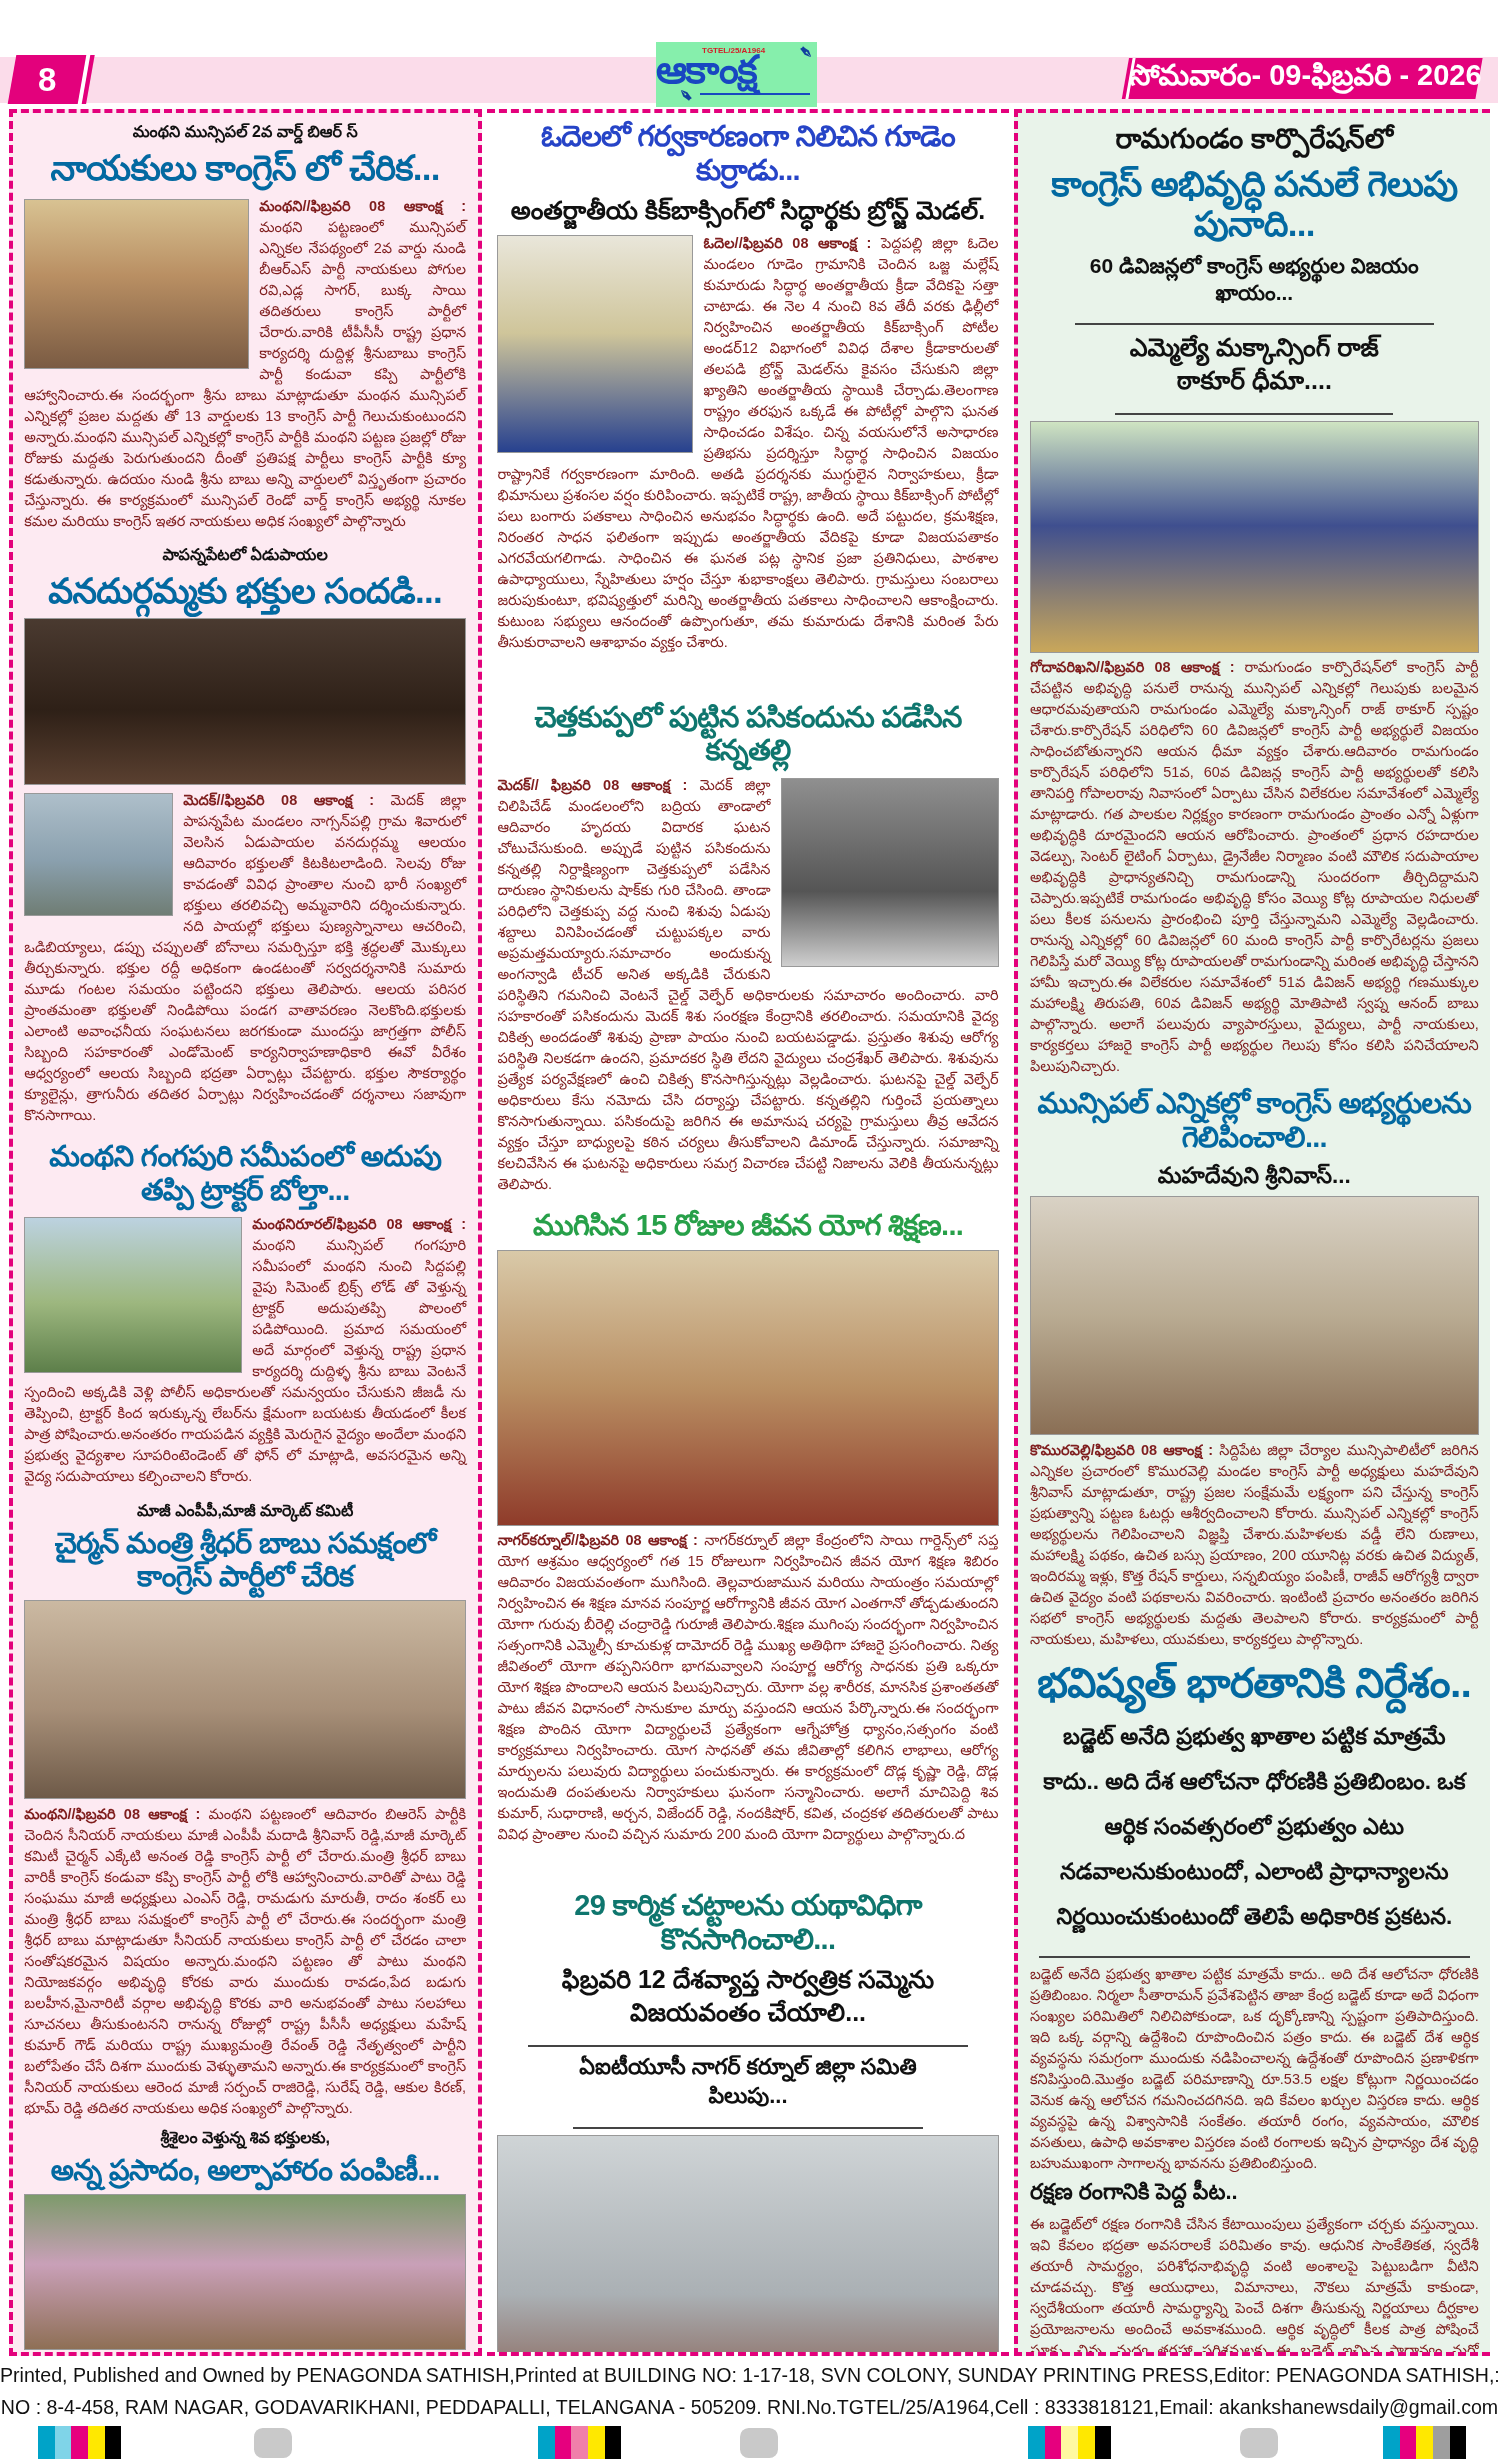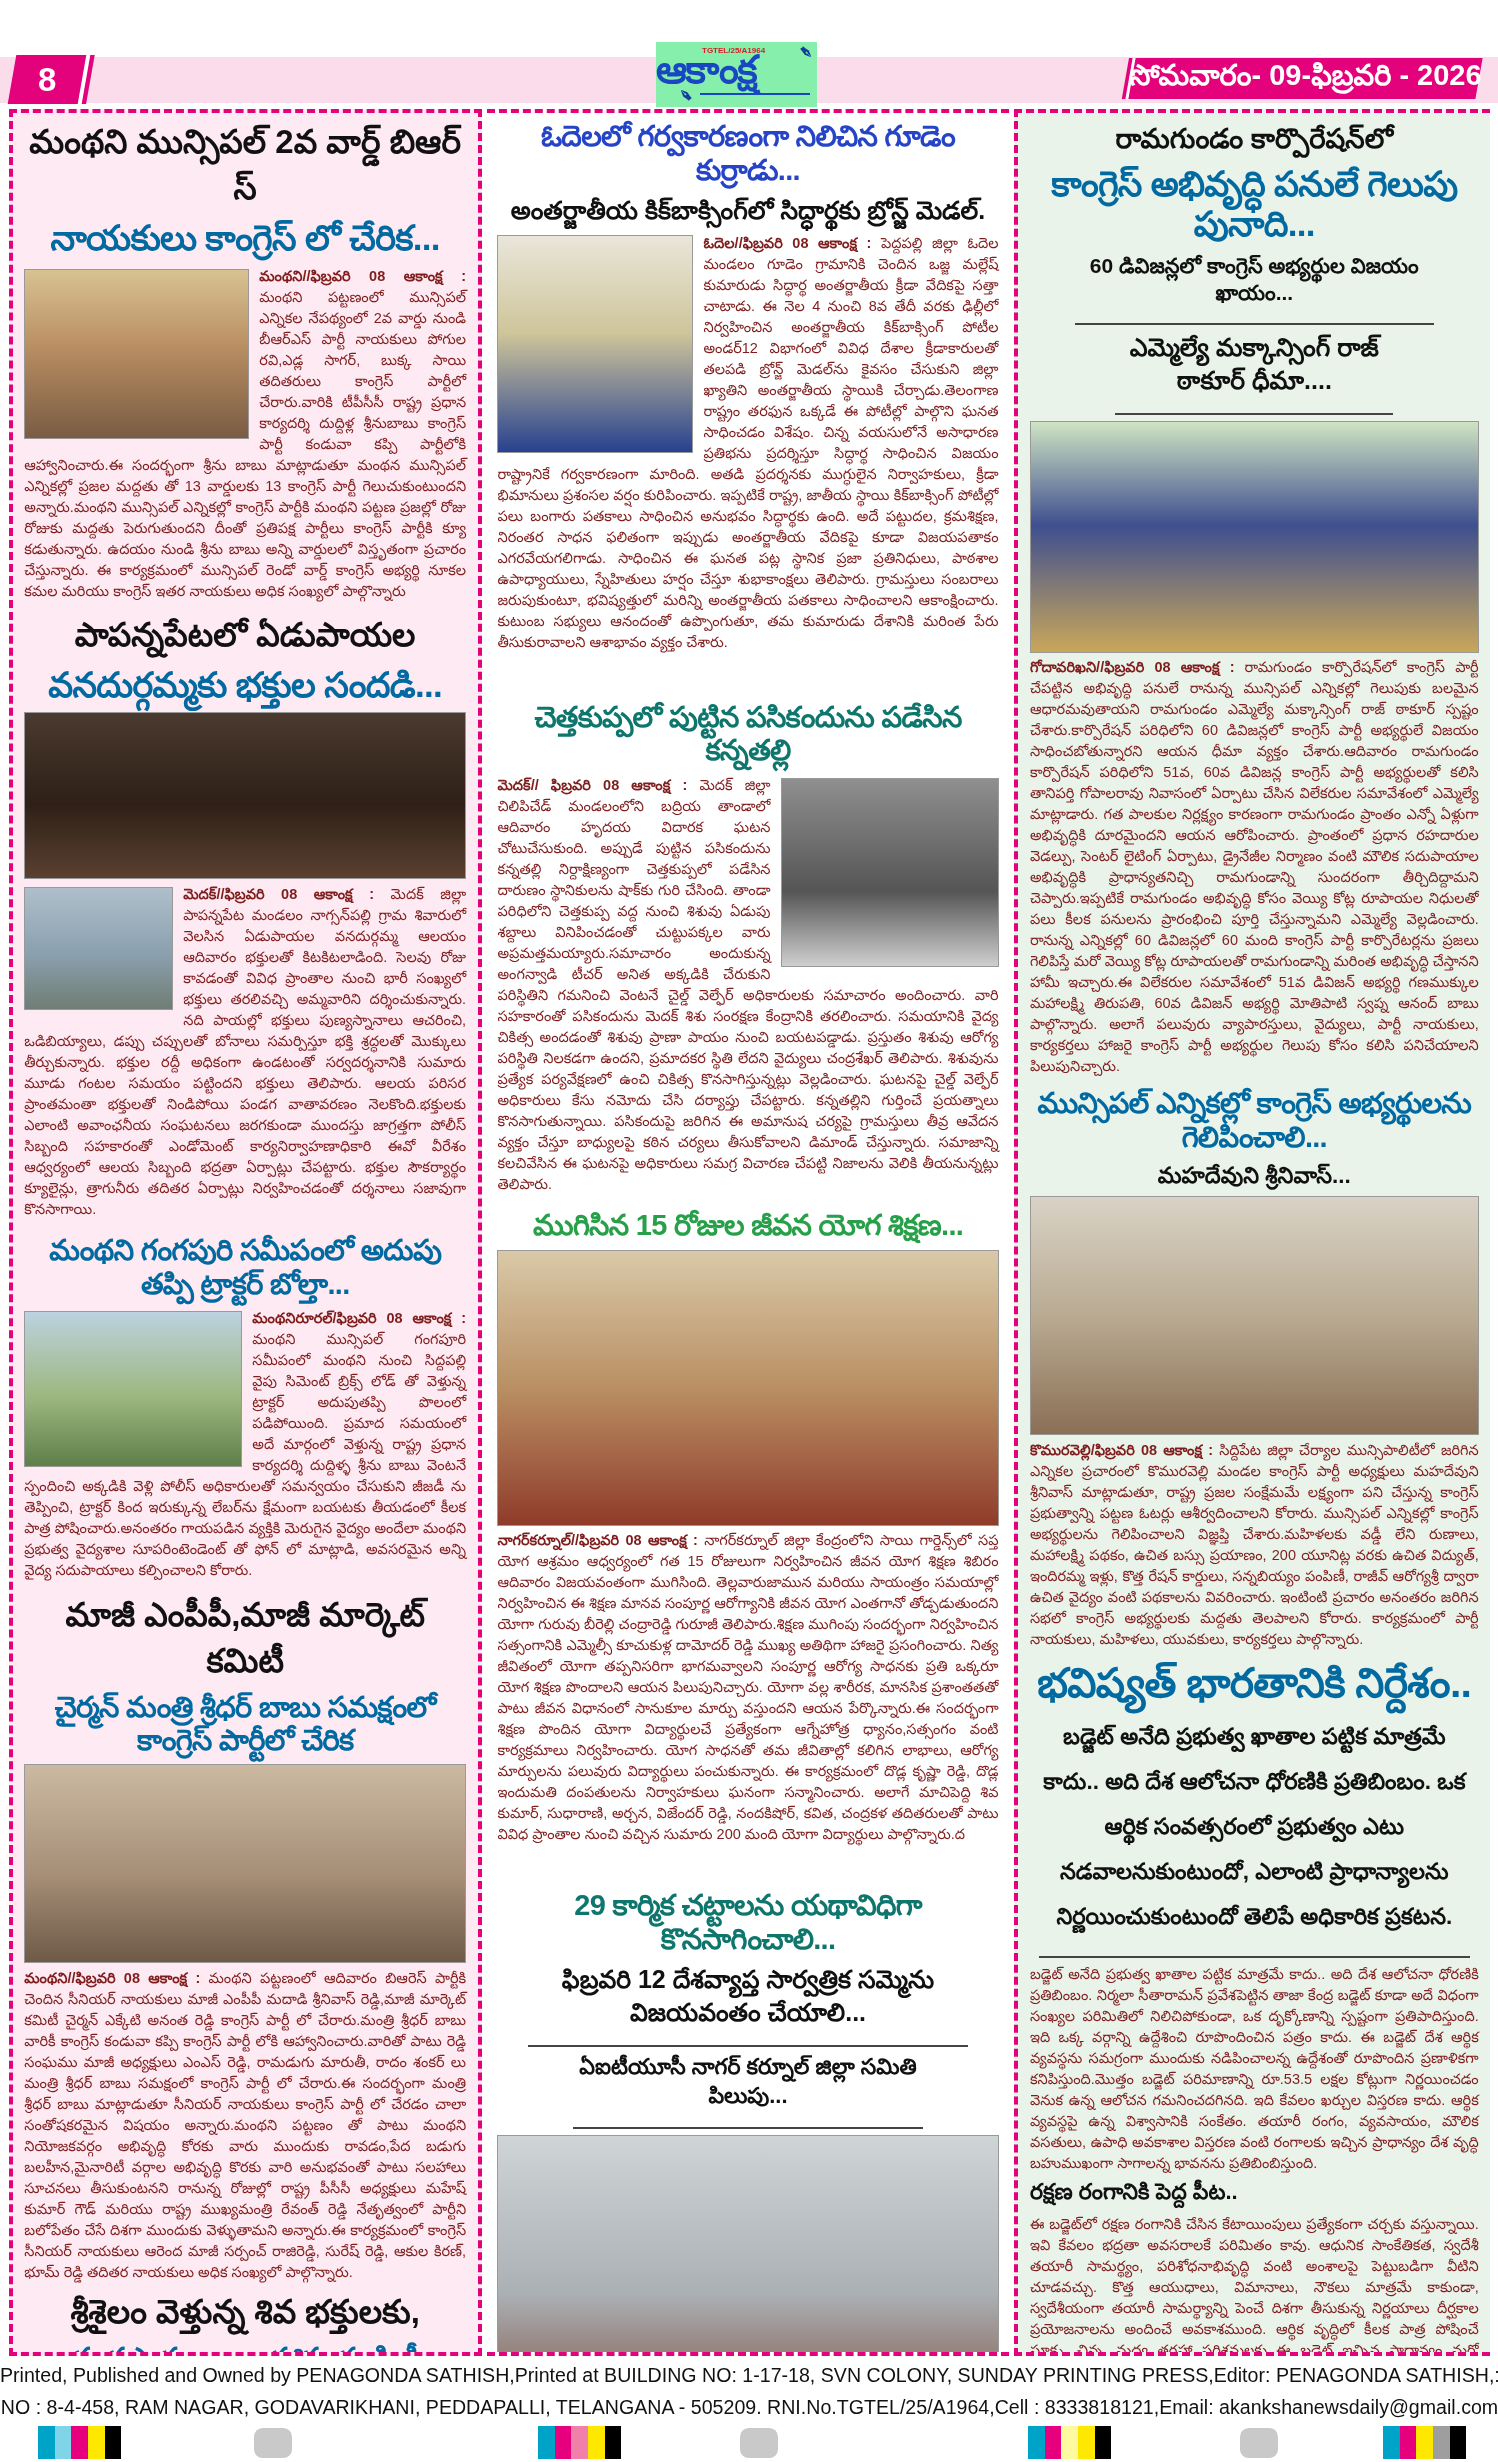--- a/index.html
+++ b/index.html
@@ -18,21 +18,21 @@
   .date-box{position:absolute;right:20px;top:58px;width:347px;height:41px;background:#e3017c;transform:skewX(-10deg);display:flex;align-items:center;justify-content:center;border-left:3.6px solid #fff;box-shadow:-3.6px 0 0 #e3017c;}
   .date-box span{transform:skewX(10deg);color:#fff;font-size:29px;font-weight:bold;white-space:nowrap;}
   
   .content{position:absolute;top:109px;left:8.7px;right:8.7px;bottom:106px;display:flex;gap:5.8px;}
   .col{overflow:hidden;box-sizing:border-box;}
   .col-left{width:473px;background:#fdeaf2;border:4.4px dashed #e3017c;padding:5.8px 11.6px;}
   .col-mid{flex:1;background:#ffffff;border-top:4.4px dashed #e3017c;border-bottom:4.4px dashed #e3017c;padding:4.4px 10px;}
   .col-right{width:476px;background:#e9f3ea;border-left:4.4px dashed #e3017c;border-top:4.4px dashed #e3017c;border-bottom:4.4px dashed #e3017c;padding:5.8px 11.6px;}
   
   article{margin-bottom:10px;}
-  .kicker{font-size:33px;font-weight:bold;color:#111;text-align:center;margin:4.4px 0 1.5px;}
+  .kicker{font-size:16px;font-weight:bold;color:#111;text-align:center;margin:4.4px 0 1.5px;}
   .head{font-size:35px;font-weight:bold;color:#0369a1;text-align:center;margin:2.9px 0 7.3px;line-height:1.15;letter-spacing:-0.7px;}
   .head.md{font-size:29px;}
   .head.blue{color:#2644c7;}
   .head.red{color:#0f766e;margin-top:44px;}
   .head.green{color:#27a049;}
   .sub{font-size:25px;font-weight:bold;color:#111;text-align:center;margin:1.5px auto 5.8px;line-height:1.3;}
   .sub.u{border-bottom:2.2px solid #444;padding-bottom:17px;width:92%;}
   .txt{font-size:14.5px;line-height:21px;text-align:justify;color:#7f1d1d;margin:4.4px 0;}
   .txt strong{font-weight:bold;}
   .clearfix::after{content:"";display:block;clear:both;}

